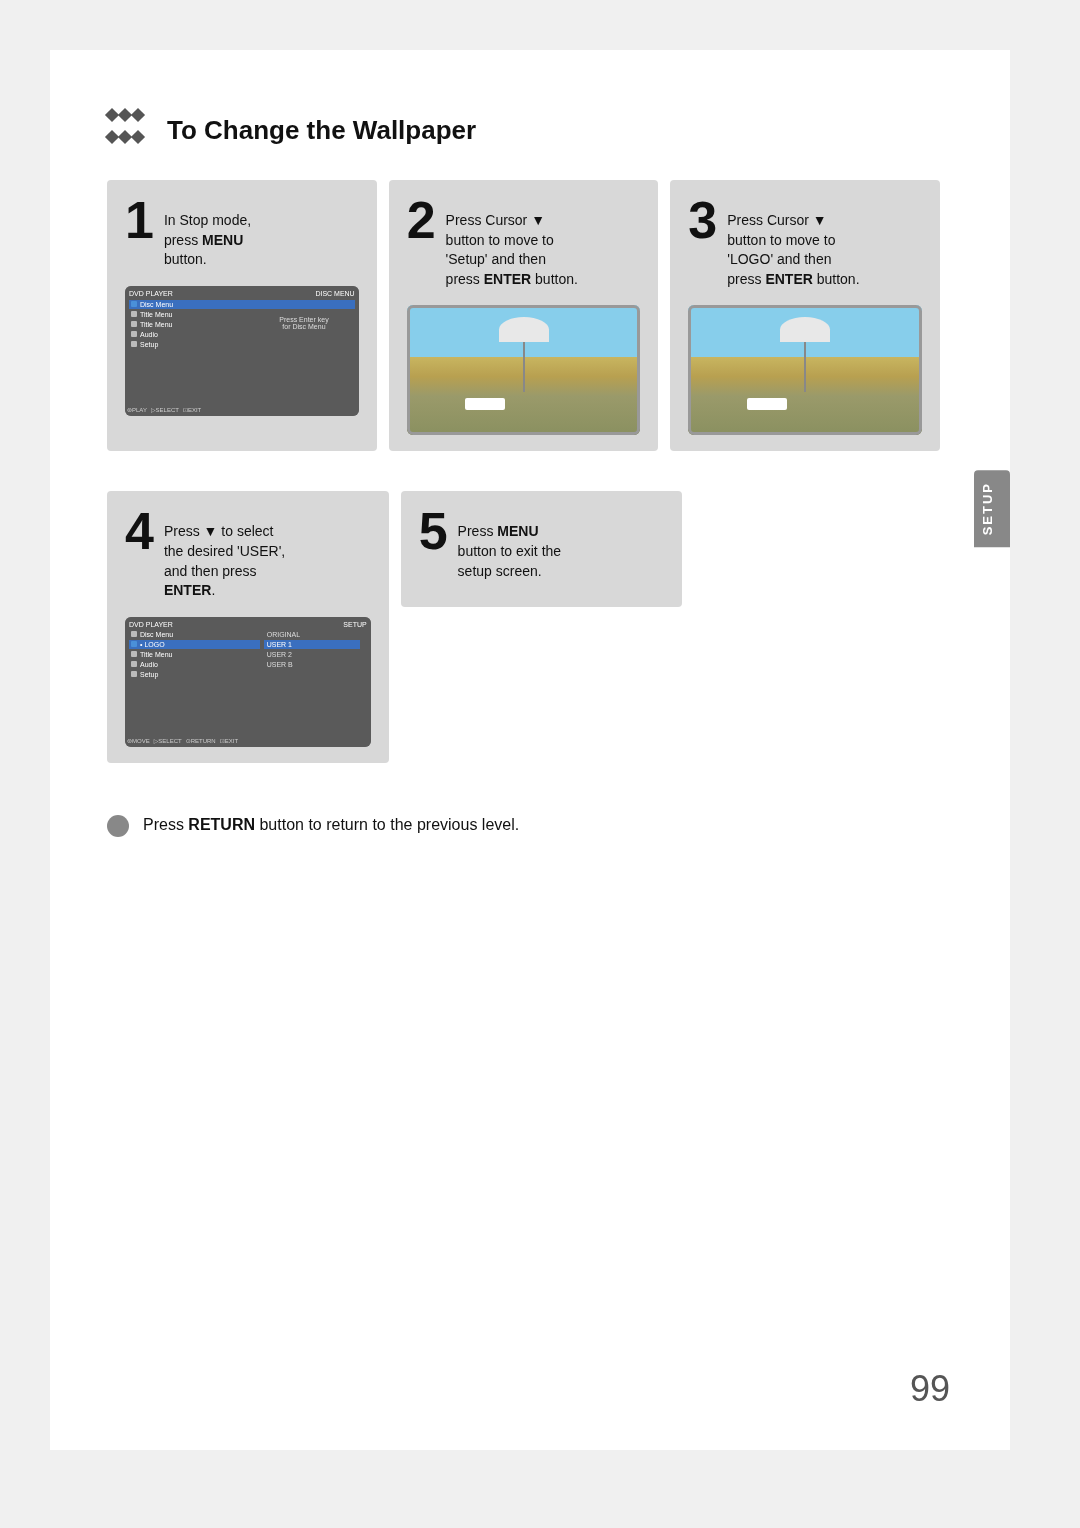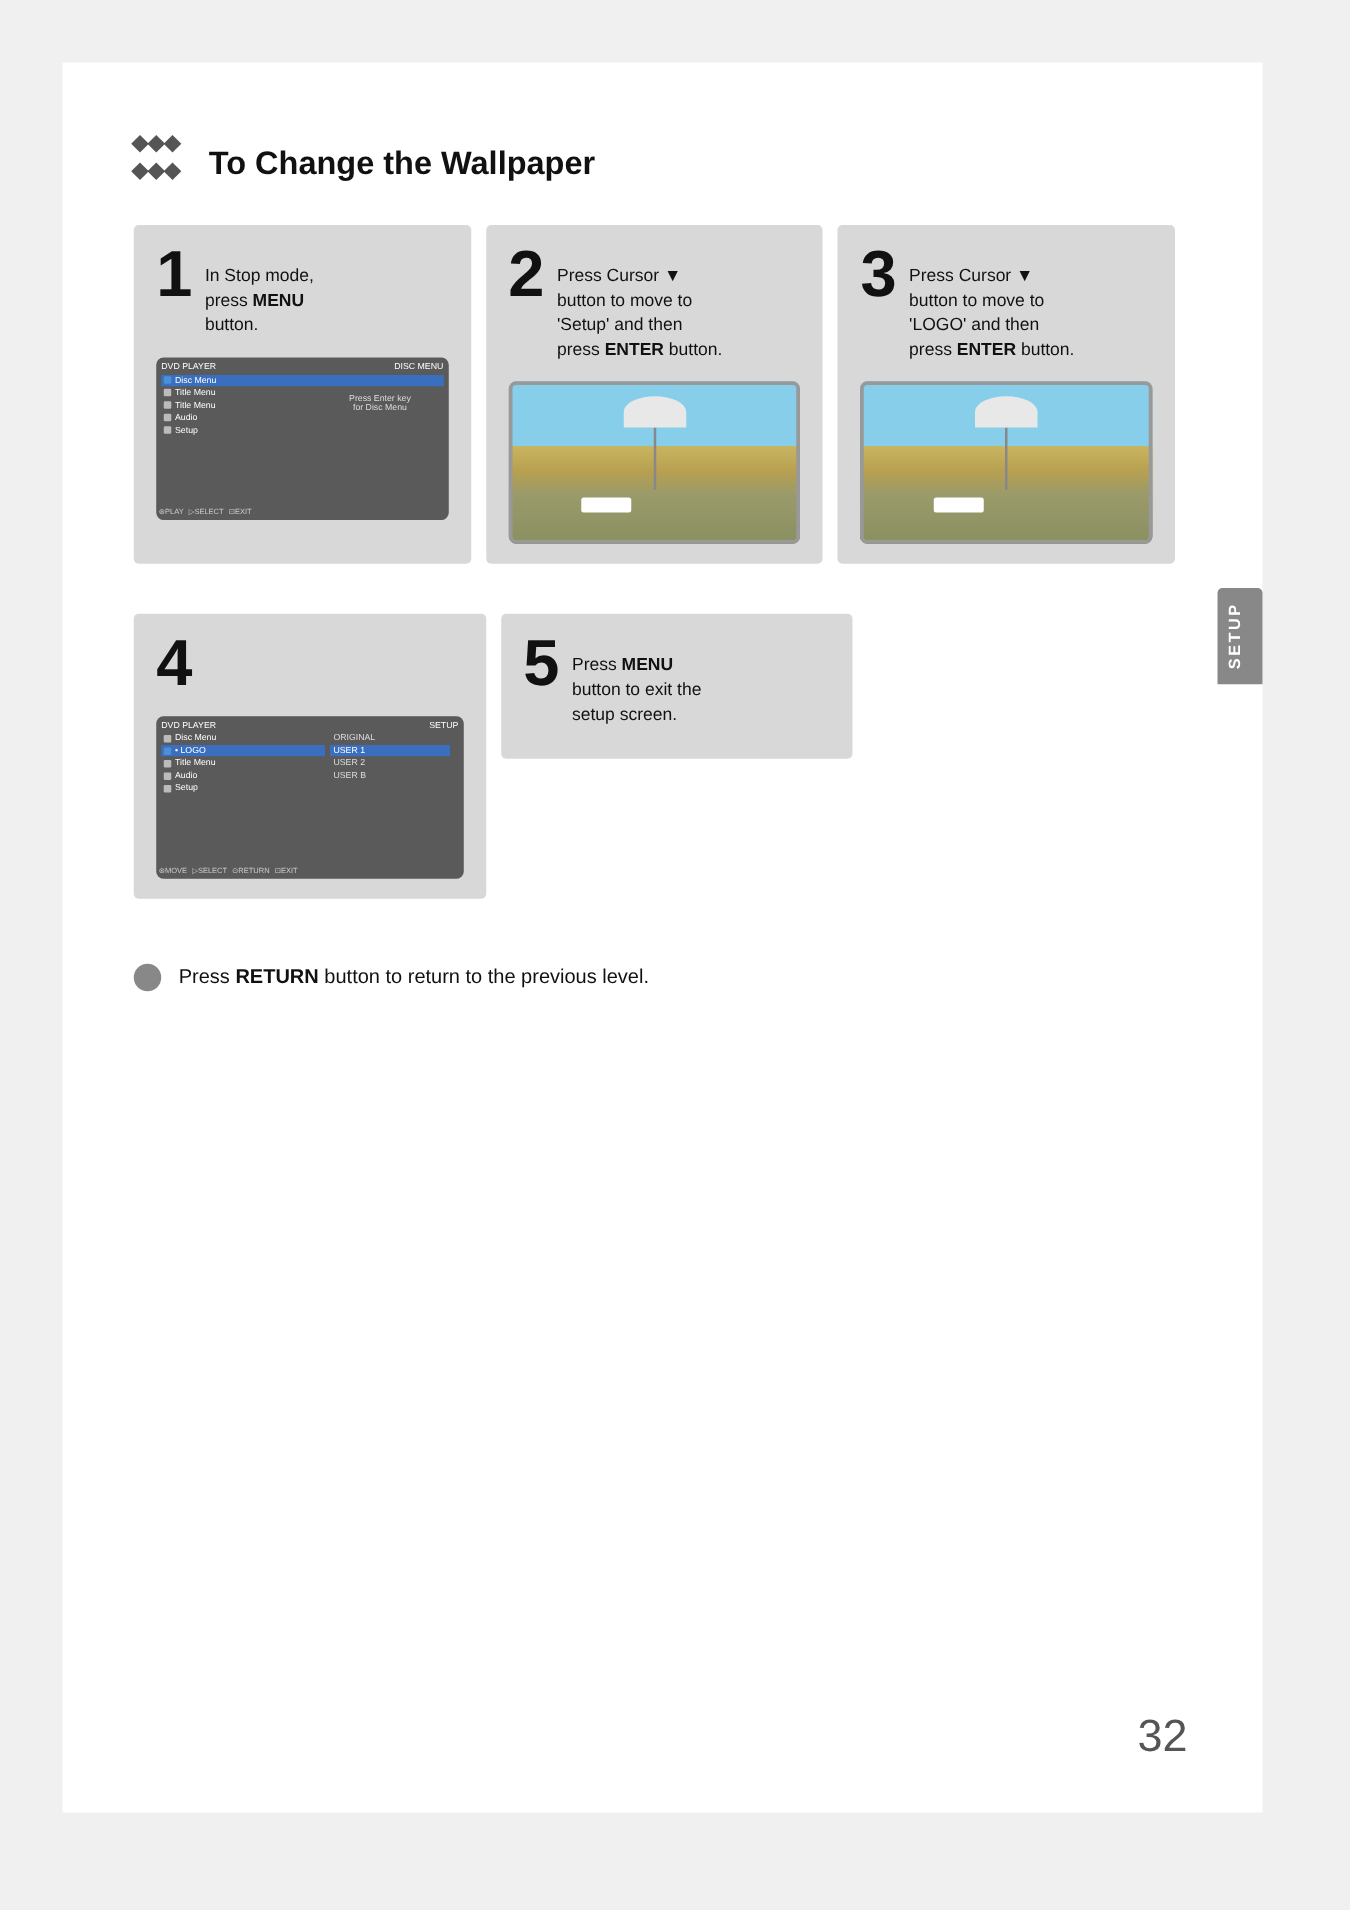--- a/index.html
+++ b/index.html
@@ -403,20 +403,23 @@
       </div>
     </div>
 
   </div>
 
   <div class="steps-row-2">
 
     <div class="step-cell">
       <div class="step-header">
         <span class="step-number">4</span>
+        <span class="step-text">
+          Press ▼ to select<br>the desired 'USER',<br>and then press<br><b>ENTER</b>.
+        </span>
       </div>
       <div class="step-screen">
         <div class="screen-setup">
           <div class="setup-top-bar">
             <span>DVD PLAYER</span>
             <span>SETUP</span>
           </div>
           <div style="display:flex; flex:1;">
             <div class="setup-left">
               <div class="menu-item-row">
@@ -472,17 +475,17 @@
 
   <div class="notes-section">
     <div class="note-row">
       <div class="note-bullet"></div>
       <span class="note-text">
         Press <b>RETURN</b> button to return to the previous level.
       </span>
     </div>
   </div>
 
-  <div class="page-number">32</div>
+  <div class="page-number">99</div>
 
   <div class="side-tab">SETUP</div>
 
 </div>
 
 </body></html>

